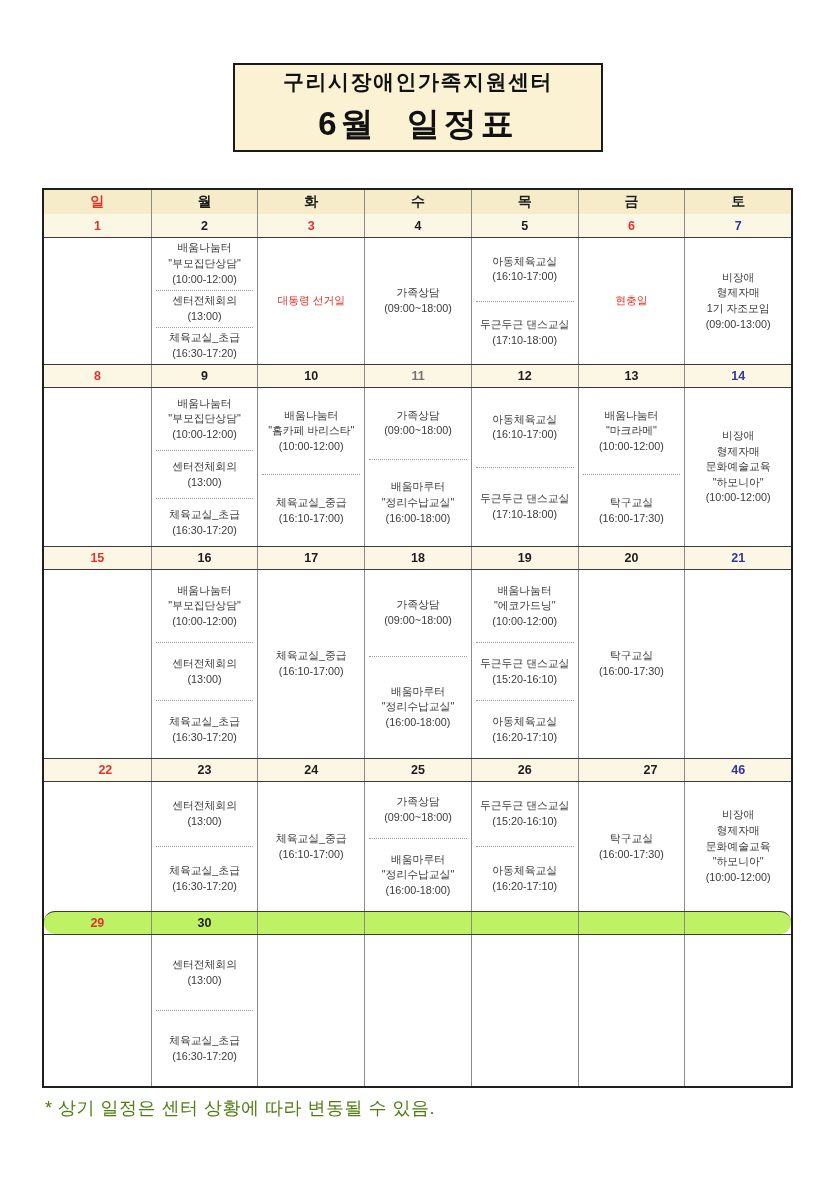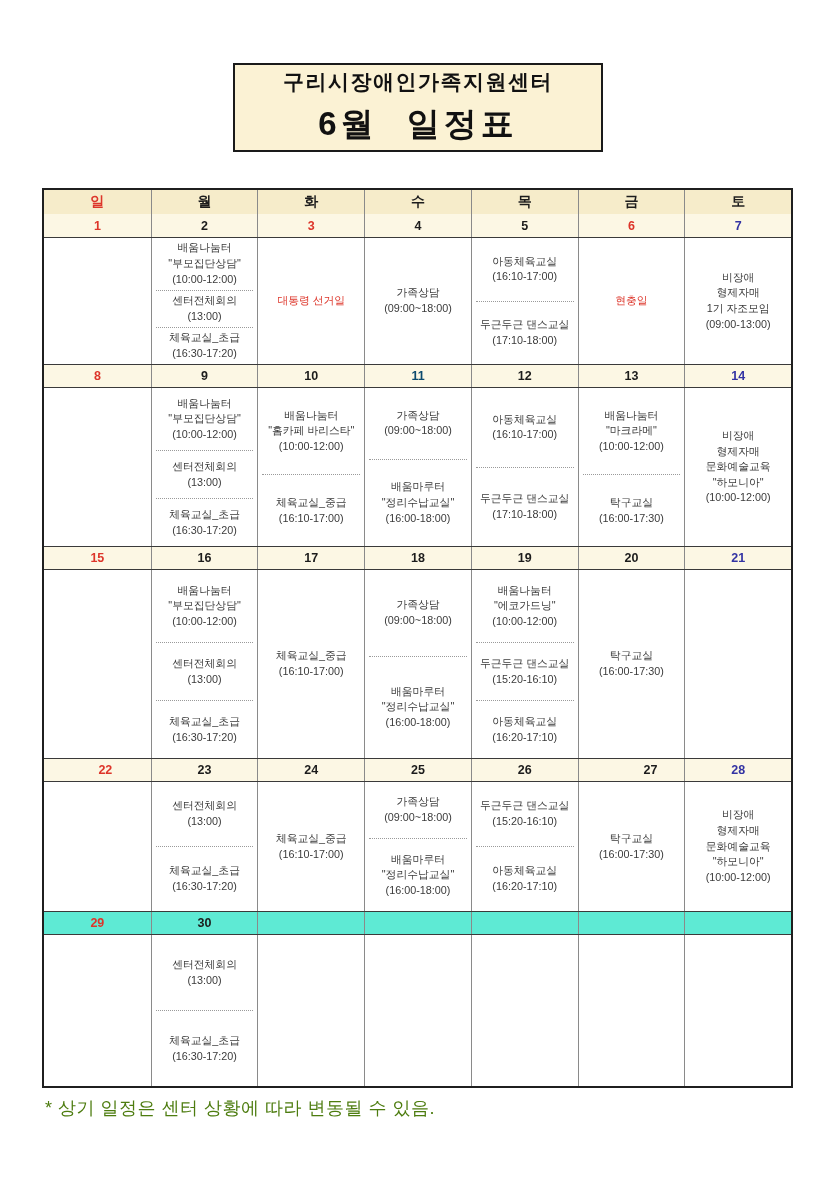--- a/index.html
+++ b/index.html
@@ -140,21 +140,21 @@
               <div class="event-line">형제자매</div>
               <div class="event-line">1기 자조모임</div>
               <div class="event-line">(09:00-13:00)</div>
             </div>
           </div>
         </div>
         <div class="row date-row" style="background: rgb(252, 247, 228);">
           <div class="cell" style="color: rgb(221, 53, 42);">8</div>
           <div class="cell" style="color: rgb(28, 28, 28);">9</div>
           <div class="cell" style="color: rgb(28, 28, 28);">10</div>
-          <div class="cell" style="color: #0c4a6e;">11</div>
+          <div class="cell" style="color: #737373;">11</div>
           <div class="cell" style="color: rgb(28, 28, 28);">12</div>
           <div class="cell" style="color: rgb(28, 28, 28);">13</div>
           <div class="cell" style="color: rgb(51, 51, 163);">14</div>
         </div>
         <div class="row content-row" style="height: 159px;">
           <div class="cell"></div>
           <div class="cell">
             <div class="event">
               <div class="event-line">배움나눔터</div>
               <div class="event-line">"부모집단상담"</div>
@@ -299,21 +299,21 @@
           </div>
           <div class="cell"></div>
         </div>
         <div class="row date-row" style="background: rgb(252, 247, 228);">
           <div class="cell" style="color: rgb(221, 53, 42); padding-left: 16px;">22</div>
           <div class="cell" style="color: rgb(28, 28, 28);">23</div>
           <div class="cell" style="color: rgb(28, 28, 28);">24</div>
           <div class="cell" style="color: rgb(28, 28, 28);">25</div>
           <div class="cell" style="color: rgb(28, 28, 28);">26</div>
           <div class="cell" style="color: rgb(28, 28, 28); padding-left: 38px;">27</div>
-          <div class="cell" style="color: rgb(51, 51, 163);">28</div>
+          <div class="cell" style="color: rgb(51, 51, 163);">46</div>
         </div>
         <div class="row content-row" style="height: 130px;">
           <div class="cell"></div>
           <div class="cell">
             <div class="event">
               <div class="event-line">센터전체회의</div>
               <div class="event-line">(13:00)</div>
             </div>
             <div class="evt-divider"></div>
             <div class="event">
@@ -359,21 +359,21 @@
           <div class="cell single">
             <div class="event">
               <div class="event-line">비장애</div>
               <div class="event-line">형제자매</div>
               <div class="event-line">문화예술교육</div>
               <div class="event-line">"하모니아"</div>
               <div class="event-line">(10:00-12:00)</div>
             </div>
           </div>
         </div>
-        <div class="row date-row" style="background: #5eead4;">
+        <div class="row date-row" style="background: #bef264; border-radius: 11px;">
           <div class="cell" style="color: rgb(221, 53, 42);">29</div>
           <div class="cell" style="color: rgb(28, 28, 28);">30</div>
           <div class="cell" style="color: rgb(28, 28, 28);"></div>
           <div class="cell" style="color: rgb(28, 28, 28);"></div>
           <div class="cell" style="color: rgb(28, 28, 28);"></div>
           <div class="cell" style="color: rgb(28, 28, 28);"></div>
           <div class="cell" style="color: rgb(28, 28, 28);"></div>
         </div>
         <div class="row content-row" style="height: 152px;">
           <div class="cell"></div>

